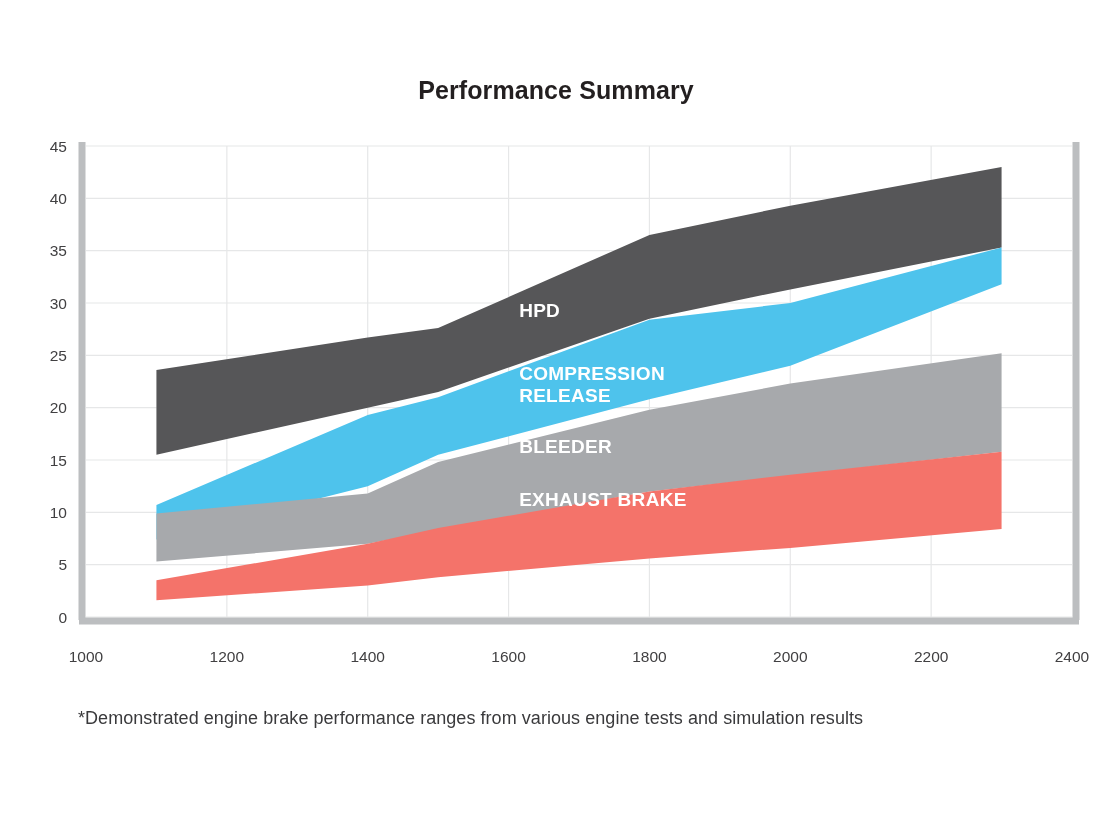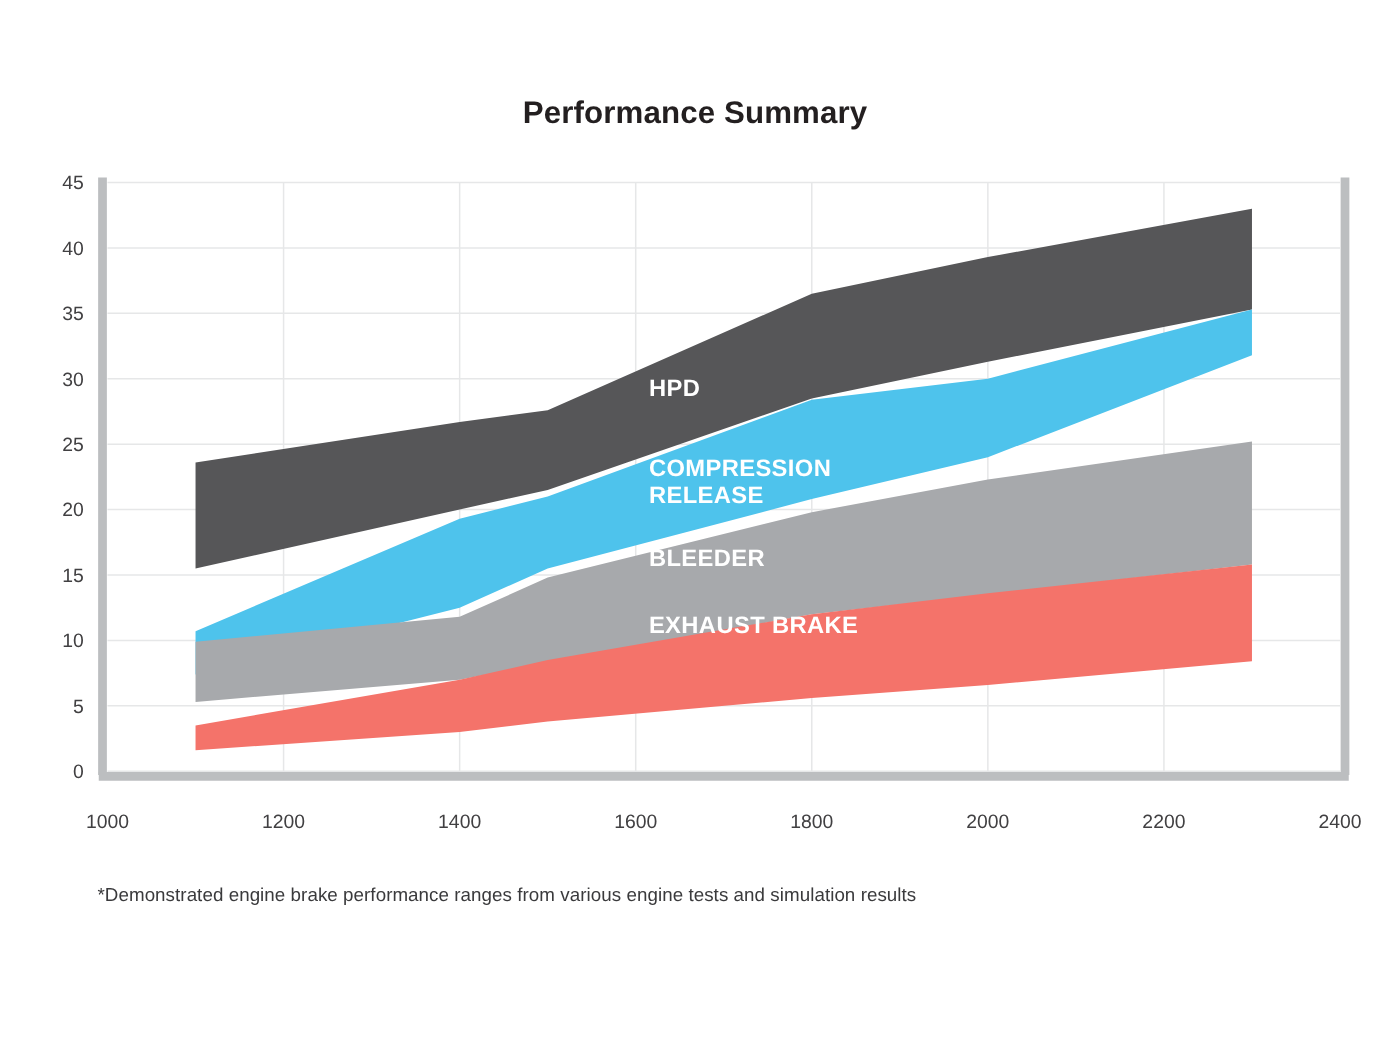--- a/index.html
+++ b/index.html
@@ -36,21 +36,21 @@
     position: absolute;
     top: 0;
     left: 0;
     width: 1112px;
     height: 700px;
   }
   .footnote {
     position: absolute;
     left: 78px;
     top: 708px;
-    font-size: 15px;
+    font-size: 18px;
     color: #3a3a3c;
     letter-spacing: 0.05px;
   }
   svg { display: block; }
   text.ytick, text.xtick {
     font-family: "Liberation Sans", sans-serif;
     font-size: 15.5px;
     fill: #414042;
   }
   text.band-label {

